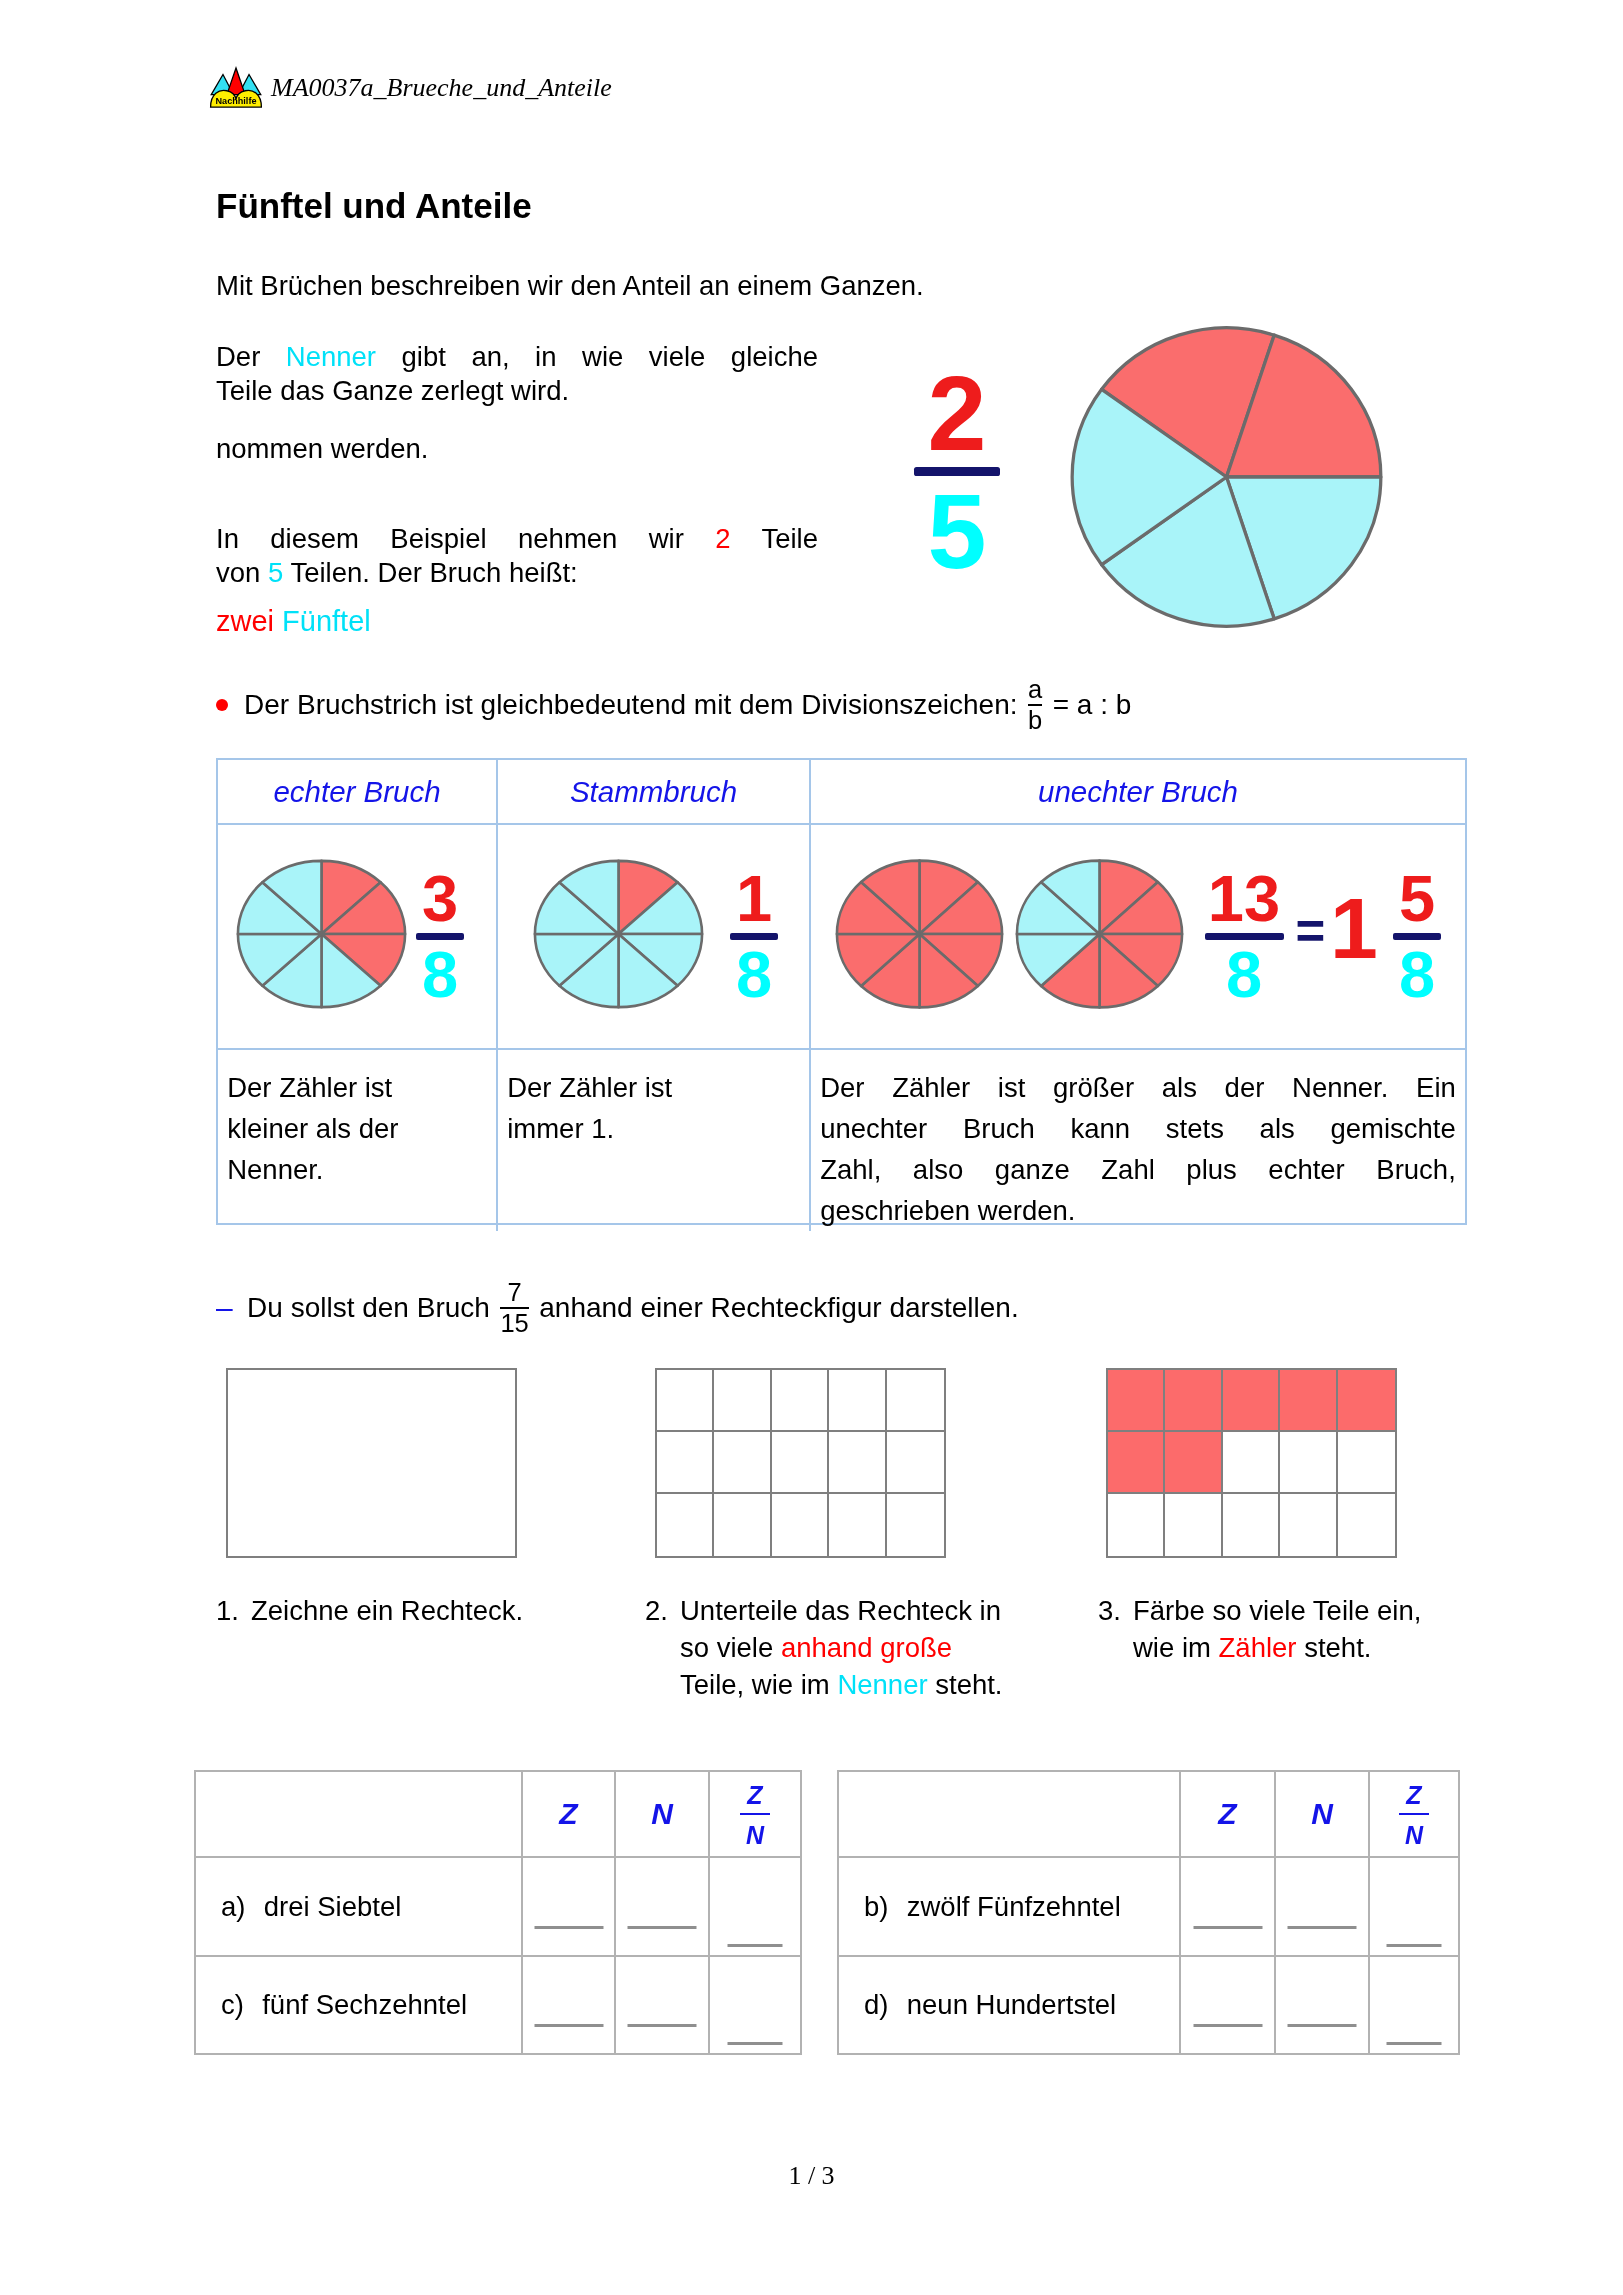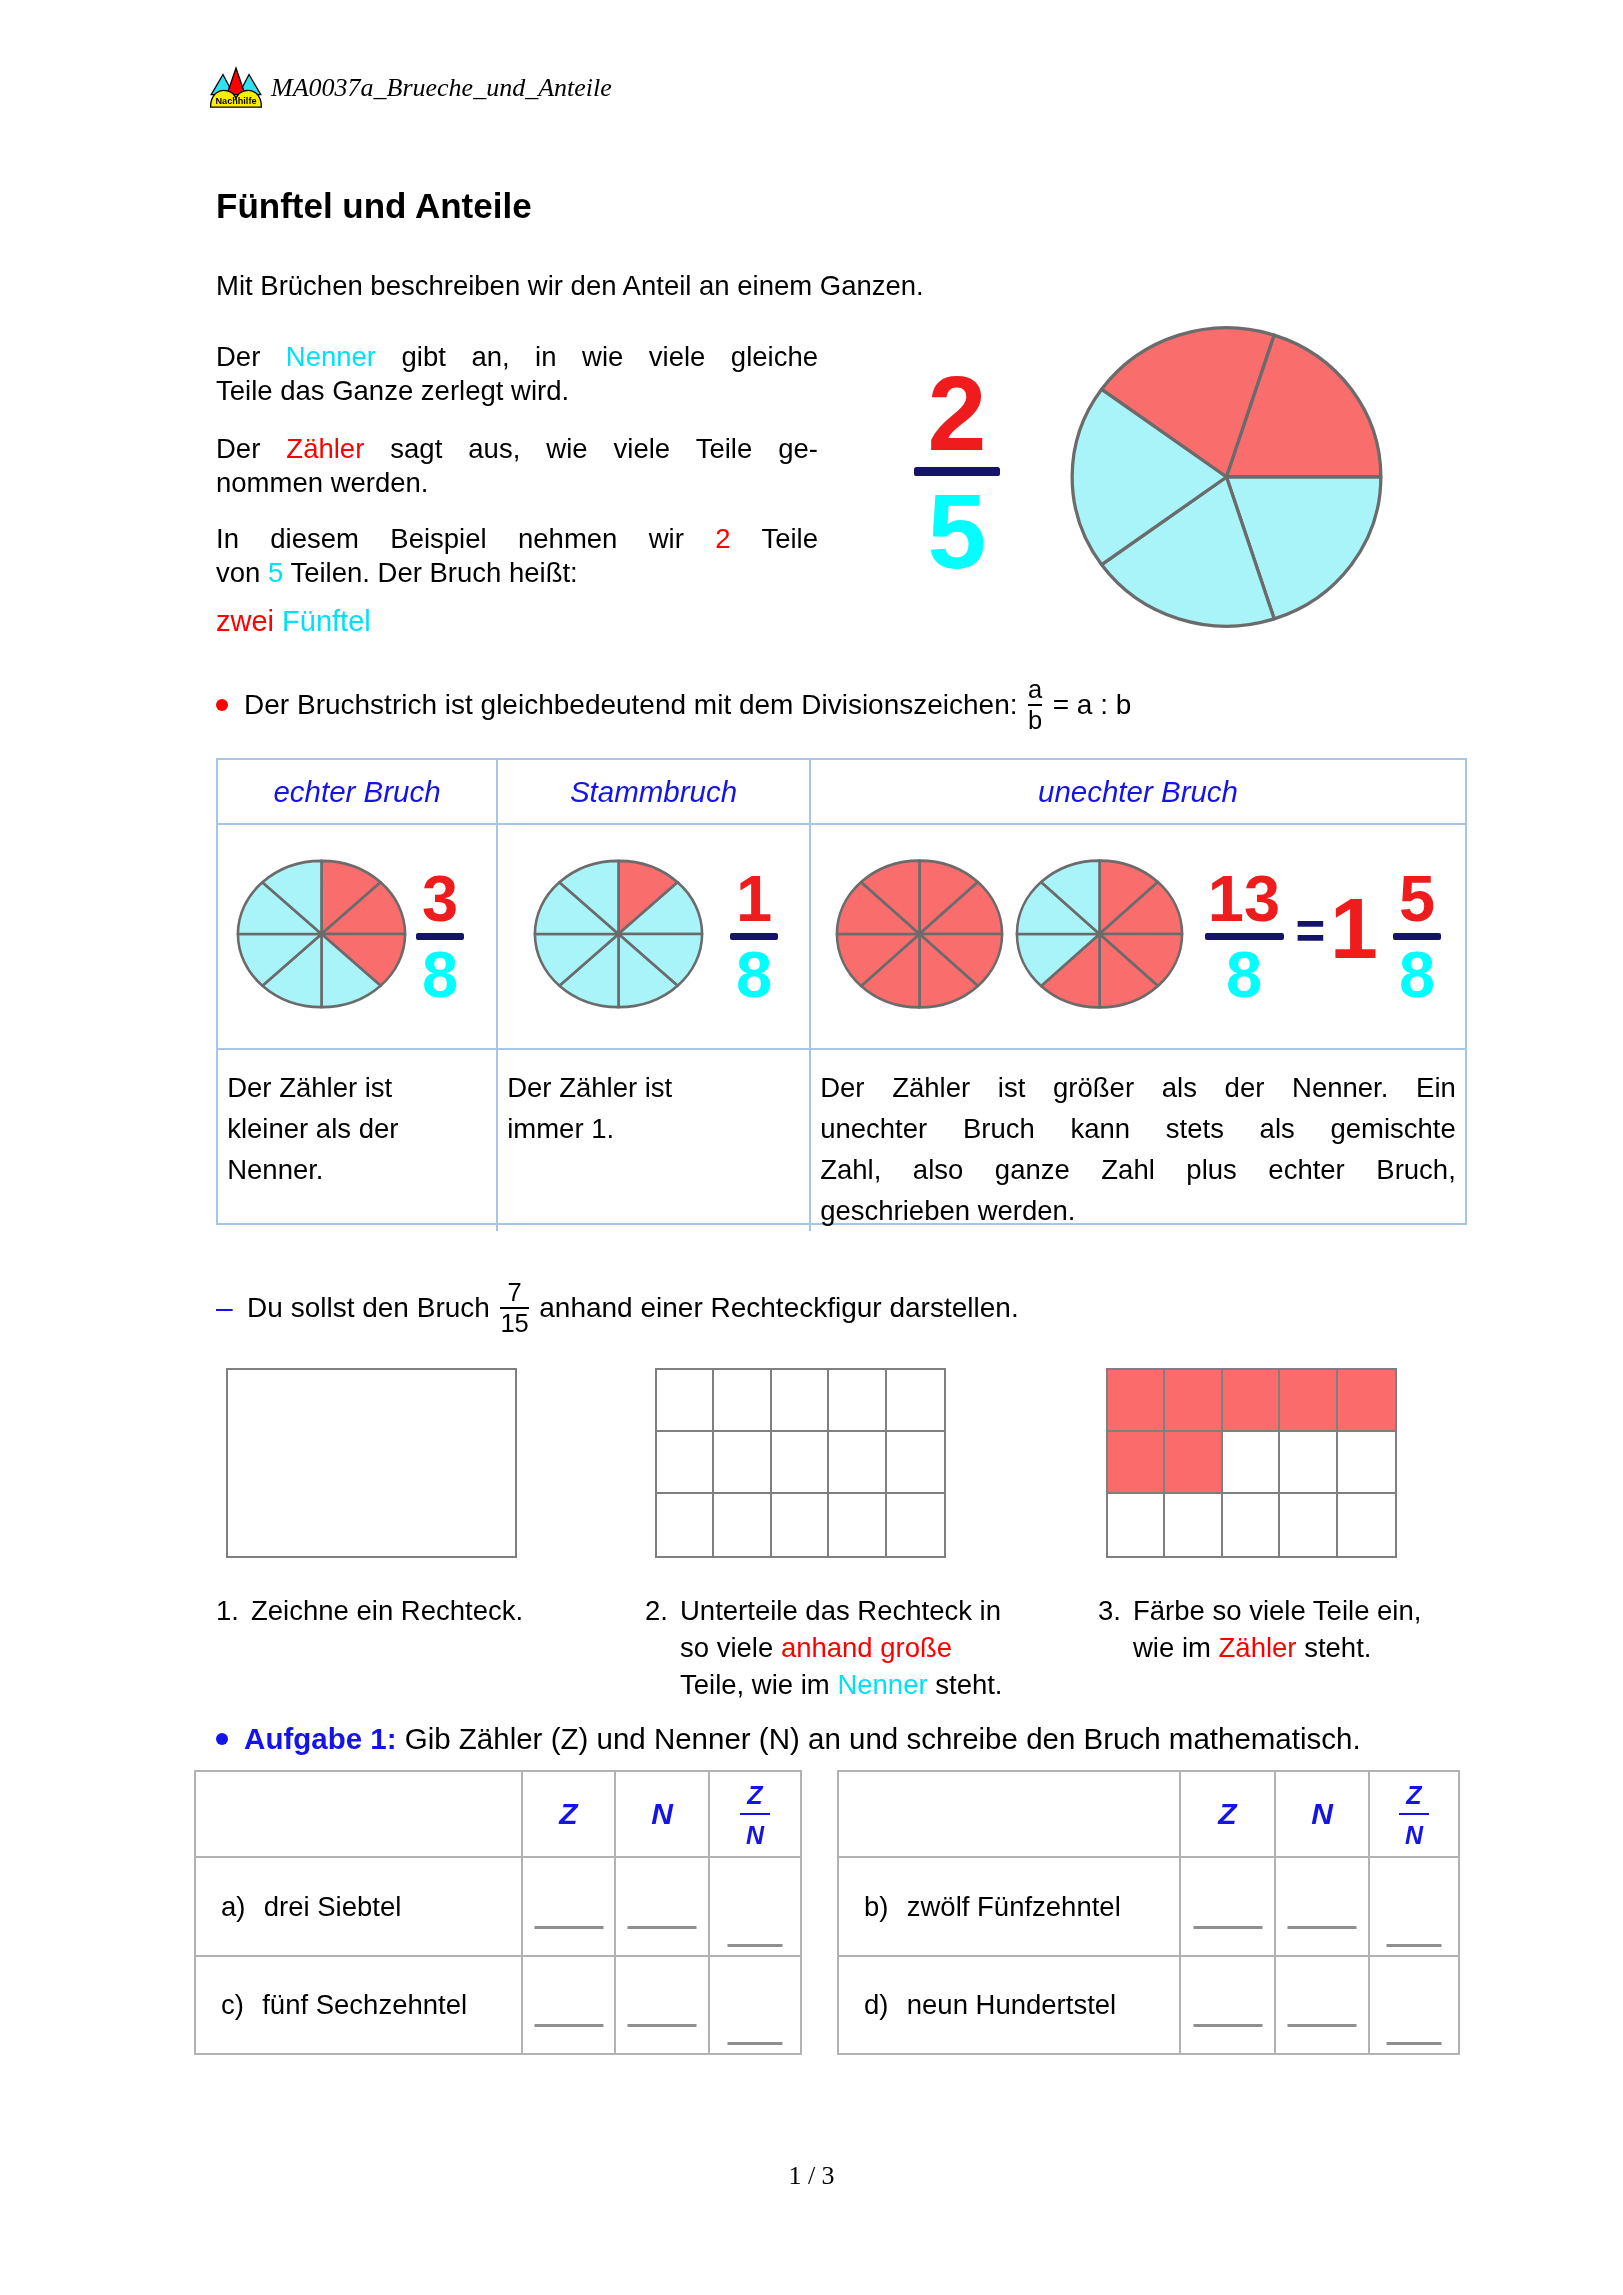--- a/index.html
+++ b/index.html
@@ -126,21 +126,20 @@
   <div class="abs doc-title">MA0037a_Brueche_und_Anteile</div>
 
   <div class="abs h1">Fünftel und Anteile</div>
   <div class="abs intro">Mit Brüchen beschreiben wir den Anteil an einem Ganzen.</div>
 
   <div class="abs para p2">
       <div class="tline just"><span class="sg-k">Der </span><span class="sg-cyan">Nenner</span><span class="sg-k"> gibt an, in wie viele gleiche</span></div>
       <div class="tline"><span class="sg-k">Teile das Ganze zerlegt wird.</span></div>
     </div>
   <div class="abs para p3">
-      <div class="tline just"><span class="sg-k">Der </span><span class="sg-red">Zähler</span><span class="sg-k"> sagt aus, wie viele Teile ge-</span></div>
       <div class="tline"><span class="sg-k">nommen werden.</span></div>
     </div>
   <div class="abs para p4">
       <div class="tline just"><span class="sg-k">In diesem Beispiel nehmen wir </span><span class="sg-red">2</span><span class="sg-k"> Teile</span></div>
       <div class="tline"><span class="sg-k">von </span><span class="sg-cyan">5</span><span class="sg-k"> Teilen. Der Bruch heißt:</span></div>
     </div>
   <div class="abs zwei">
       <div class="tline"><span class="sg-red">zwei </span><span class="sg-cyan">Fünftel</span></div>
     </div>
 
@@ -319,26 +318,20 @@
       </div>
   </div>
   <div class="abs step step3">
     <span class="num">3.</span>
     <div>
         <div class="tline"><span class="sg-k">Färbe so viele Teile ein,</span></div>
         <div class="tline"><span class="sg-k">wie im </span><span class="sg-red">Zähler</span><span class="sg-k"> steht.</span></div>
       </div>
   </div>
 
-  <div class="abs aufgabe">
-    <span class="dot blue"></span>
-    <div>
-        <div class="tline"><span class="sg-bluebold">Aufgabe 1:</span><span class="sg-k"> Gib Zähler (Z) und Nenner (N) an und schreibe den Bruch mathematisch.</span></div>
-      </div>
-  </div>
 
   <div class="atable at-left">
     <div class="atc"></div>
     <div class="atc ath">Z</div>
     <div class="atc ath">N</div>
     <div class="atc ath lastcol">
       <span class="znfrac">
         <span class="fn">Z</span>
         <span class="fbar" style="display:block"></span>
         <span class="fd">N</span>

